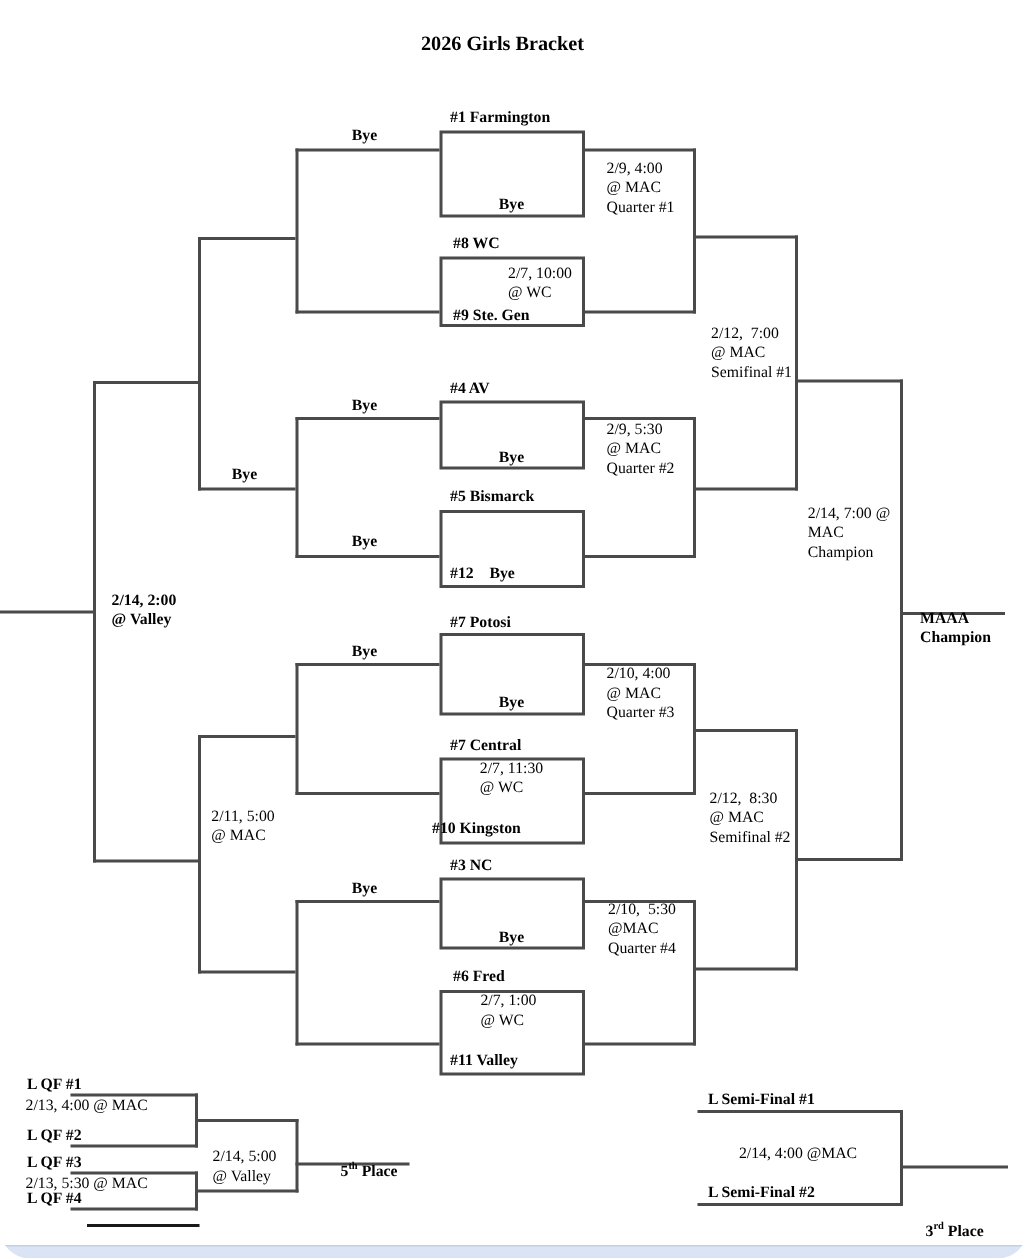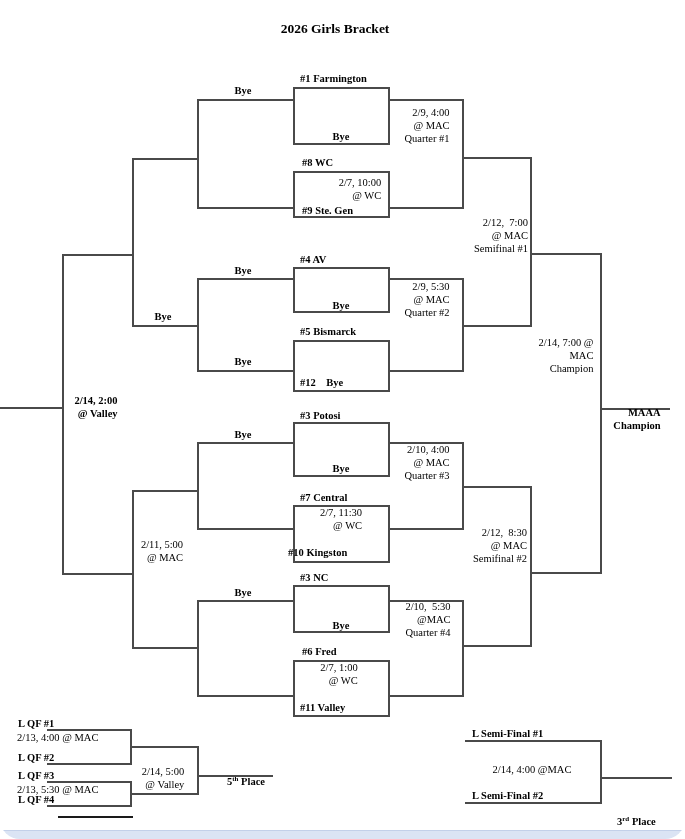--- a/index.html
+++ b/index.html
@@ -4,21 +4,21 @@
 <style>
   :root{ --line:#4a4a4a; --scrollbar:#dbe4f4; --text:#000; }
   html,body{margin:0;padding:0;}
   #page{position:relative;width:685px;height:839px;background:#fff;overflow:hidden;
         font-family:"Liberation Serif",serif;color:var(--text);border-radius:20px;}
   .h{position:absolute;height:2px;background:var(--line);}
   .v{position:absolute;width:2px;background:var(--line);}
   .box{position:absolute;left:293px;width:97px;border:2px solid var(--line);box-sizing:border-box;background:transparent;}
   .lbl{position:absolute;font-size:10.5px;line-height:13px;white-space:pre;}
   .b{font-weight:bold;}
-  .c{transform:translateX(-50%);text-align:right;}
+  .c{transform:translateX(-50%);text-align:left;}
   .title{position:absolute;font-size:13.5px;font-weight:bold;white-space:pre;transform:translateX(-50%);}
   sup{font-size:7px;line-height:0;}
   .scroll{position:absolute;left:0;top:830px;width:685px;height:9px;background:var(--scrollbar);border-top:1px solid #c3d0e9;box-sizing:border-box;}
   .stray{position:absolute;background:#1a1a1a;height:2px;}
 </style>
 </head>
 <body>
 
 <div id="page">
 
@@ -104,21 +104,21 @@
   <i class="h" style="left:600px;top:777px;width:72px;"></i>
 
   <i class="stray" style="left:58px;top:816px;width:75px;"></i>
 
   <div class="lbl b" style="left:300px;top:72px;">#1 Farmington</div>
   <div class="lbl b" style="left:302px;top:156px;">#8 WC</div>
   <div class="lbl b" style="left:302px;top:204px;">#9 Ste. Gen</div>
   <div class="lbl b" style="left:300px;top:253px;">#4 AV</div>
   <div class="lbl b" style="left:300px;top:325px;">#5 Bismarck</div>
   <div class="lbl b" style="left:300px;top:376px;">#12    Bye</div>
-  <div class="lbl b" style="left:300px;top:409px;">#3 Potosi</div>
+  <div class="lbl b" style="left:300px;top:409px;">#7 Potosi</div>
   <div class="lbl b" style="left:300px;top:491px;">#7 Central</div>
   <div class="lbl b" style="left:288px;top:546px;">#10 Kingston</div>
   <div class="lbl b" style="left:300px;top:571px;">#3 NC</div>
   <div class="lbl b" style="left:302px;top:645px;">#6 Fred</div>
   <div class="lbl b" style="left:300px;top:701px;">#11 Valley</div>
 
   <div class="lbl b c" style="left:341px;top:130px;">Bye</div>
   <div class="lbl b c" style="left:341px;top:299px;">Bye</div>
   <div class="lbl b c" style="left:341px;top:462px;">Bye</div>
   <div class="lbl b c" style="left:341px;top:619px;">Bye</div>

